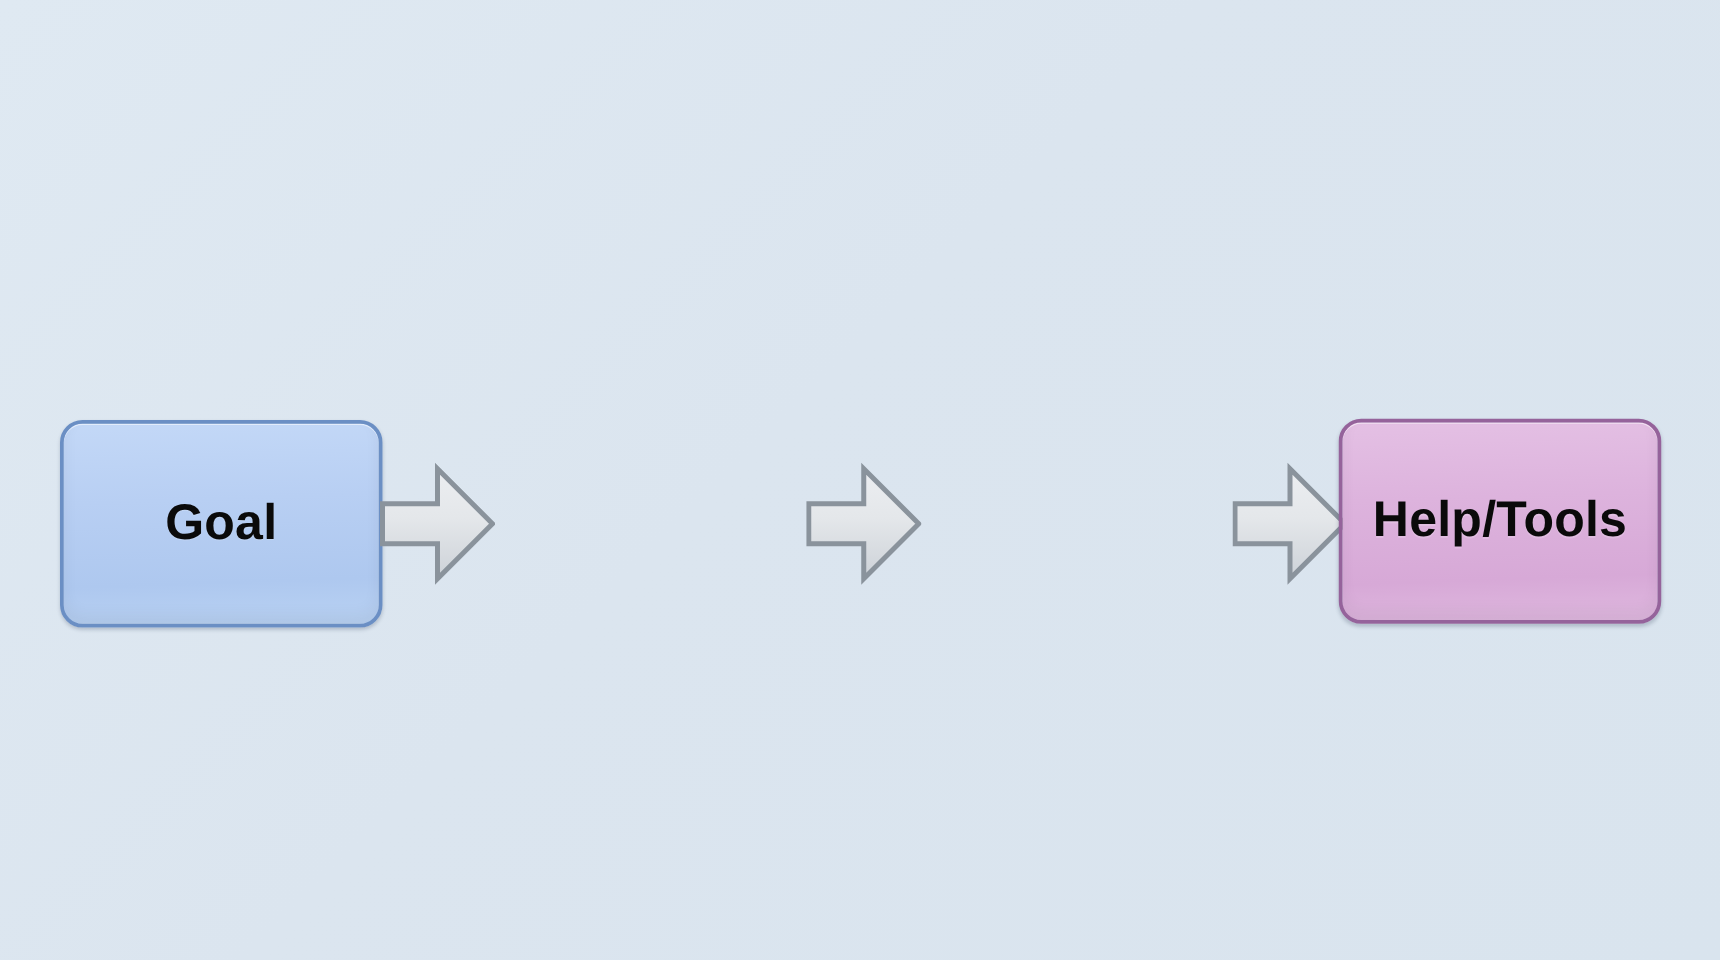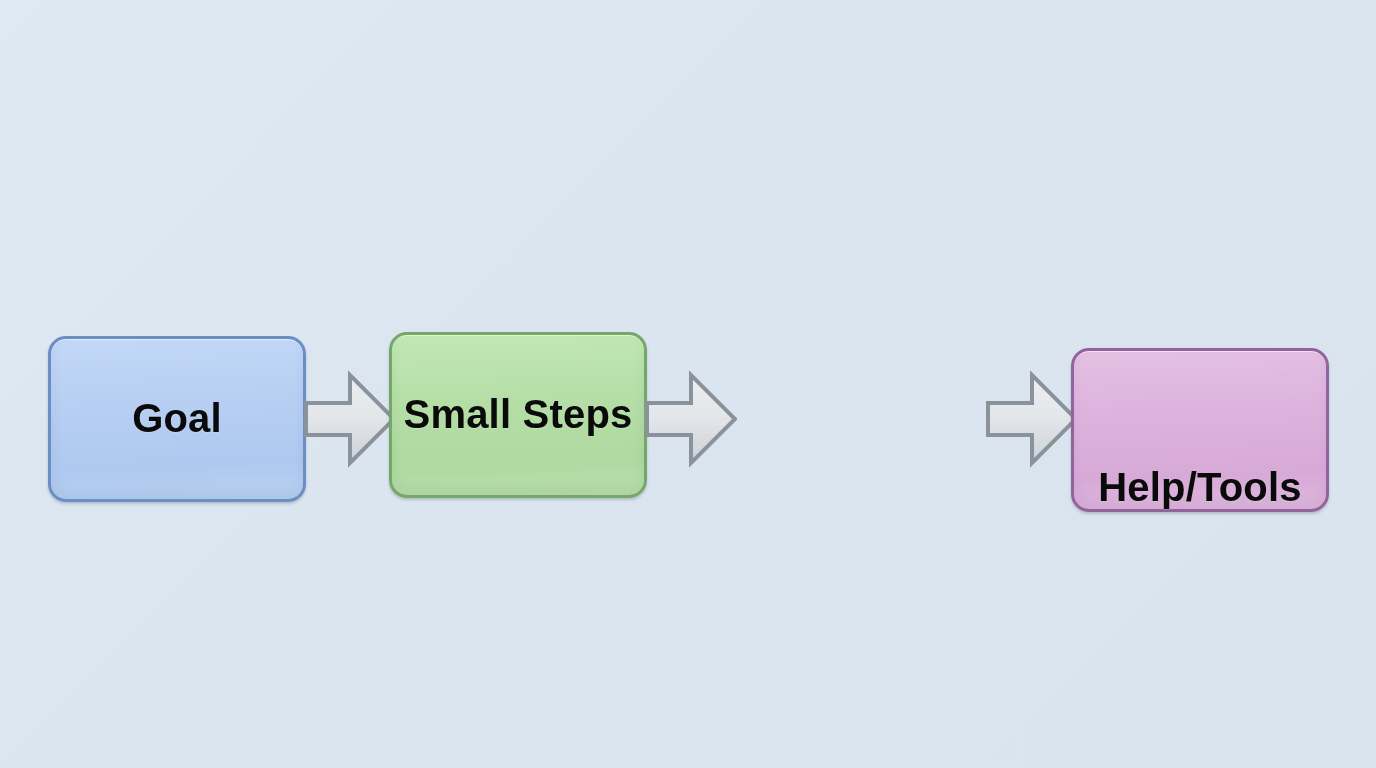--- a/index.html
+++ b/index.html
@@ -77,26 +77,25 @@
   
   .node.n3 {
     left: 730px; top: 4px;
     width: 258px; height: 166px;
     font-size: 40px;
     background: linear-gradient(178deg, #ffd7a6 0%, #fcc98e 38%, #f9c186 78%, #fbcb92 100%);
     border: 3px solid #d08944;
   }
   
   .node.n4 {
-    left: 1071px; top: 16px;
+    left: 1071px; top: 3px;
     width: 258px; height: 164px;
     font-size: 40px;
     background: linear-gradient(178deg, #e4c0e4 0%, #ddb3dd 38%, #d7a9d7 78%, #dfb8df 100%);
     border: 3px solid #95639b;
-    align-items: flex-end;
   }
 
   
   .arrow {
     position: absolute;
     top: 38px;
     width: 92px;
     height: 98px;
   }
   .arrow.a1 { left: 304px; }
@@ -120,23 +119,20 @@
           <linearGradient id="agrad1" x1="0" y1="0" x2="0" y2="1">
             <stop offset="0%" stop-color="#eceef1"></stop>
             <stop offset="45%" stop-color="#e4e7ea"></stop>
             <stop offset="100%" stop-color="#cdd2d8"></stop>
           </linearGradient>
         </defs>
         <polygon points="2,33 46,33 46,5 90,49 46,93 46,65 2,65" fill="url(#agrad1)" stroke="#8a939c" stroke-width="4" stroke-linejoin="miter"></polygon>
       </svg>
     </div>
 
-    <div class="node n2">
-      <span class="label">Small Steps</span>
-    </div>
 
     <div class="arrow a2">
       <svg viewBox="0 0 92 98" xmlns="http://www.w3.org/2000/svg" aria-hidden="true">
         <defs>
           <linearGradient id="agrad2" x1="0" y1="0" x2="0" y2="1">
             <stop offset="0%" stop-color="#eceef1"></stop>
             <stop offset="45%" stop-color="#e4e7ea"></stop>
             <stop offset="100%" stop-color="#cdd2d8"></stop>
           </linearGradient>
         </defs>

